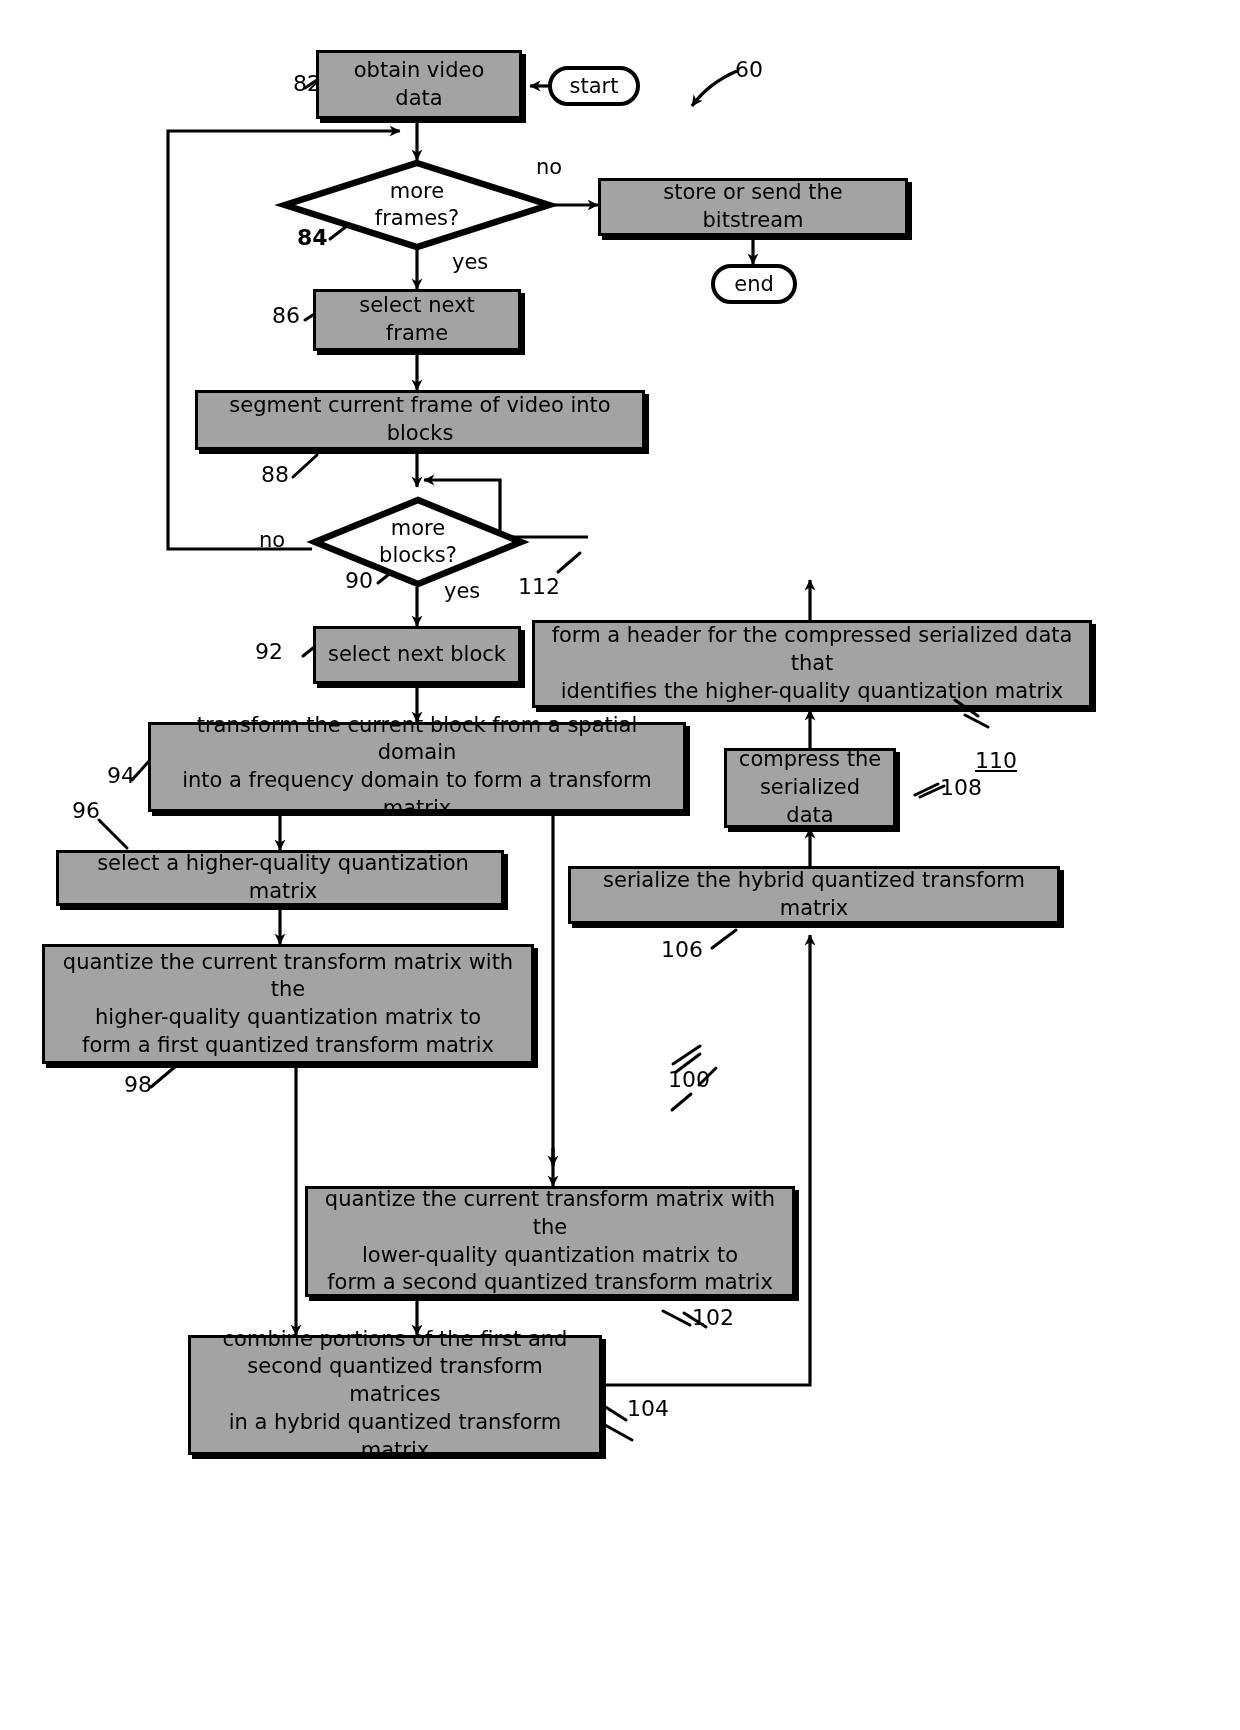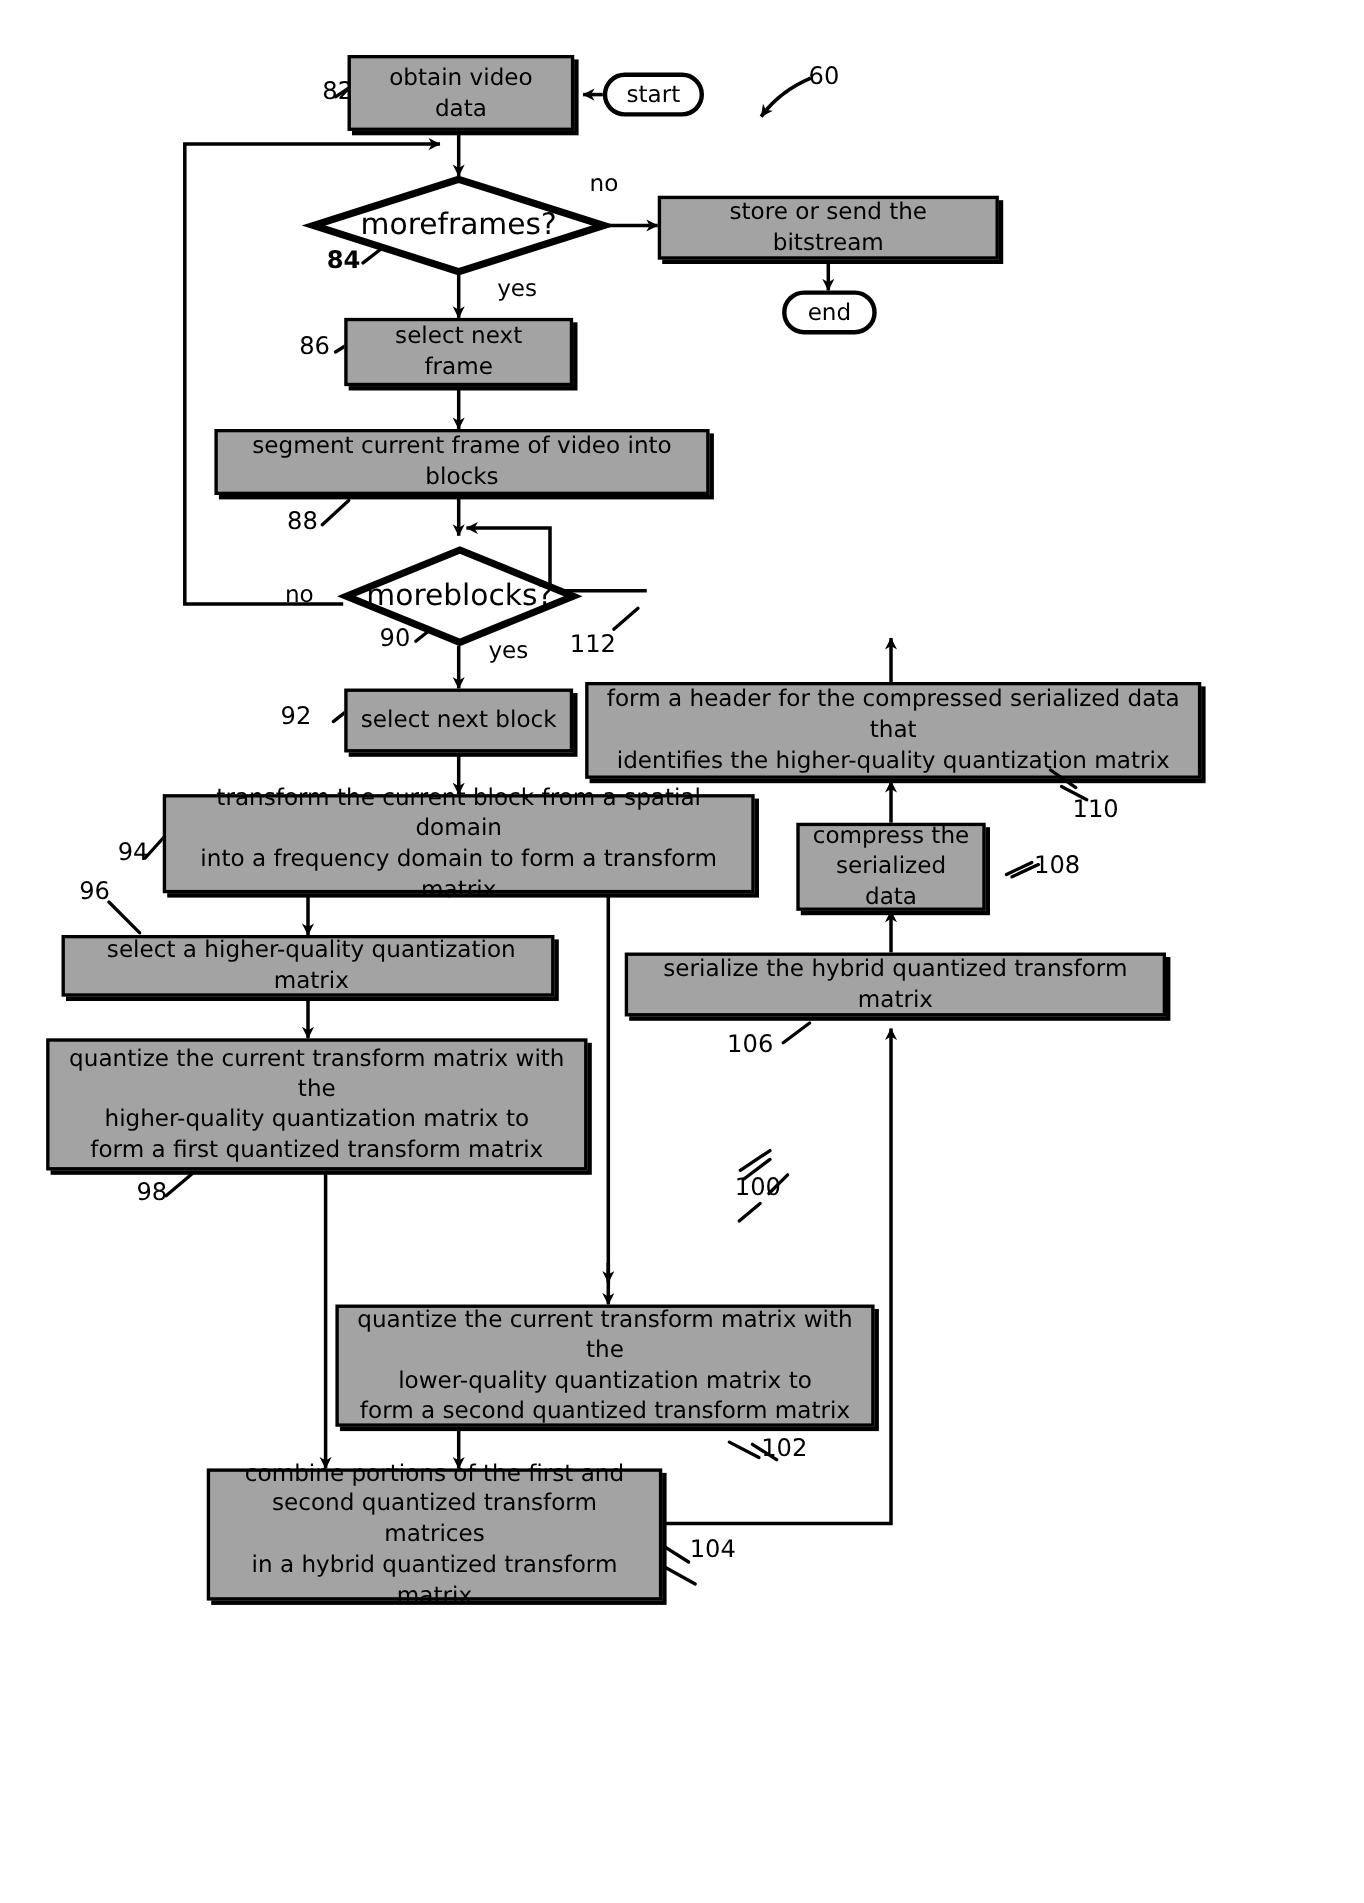--- a/index.html
+++ b/index.html
@@ -69,24 +69,24 @@
   .decision {
     position: absolute;
     z-index: 3;
   }
   .decision svg { display: block; overflow: visible; }
   .decision .dlabel {
     position: absolute;
     left: 0; top: 0;
     width: 100%; height: 100%;
     display: flex;
-    flex-direction: row;
+    flex-direction: column;
     align-items: center;
     justify-content: center;
-    font-size: 27px;
+    font-size: 21px;
     line-height: 1.3;
     text-align: center;
     pointer-events: none;
   }
 
   
   .ref {
     position: absolute;
     font-size: 22px;
     font-family: "DejaVu Sans", sans-serif;
@@ -307,21 +307,21 @@
   <div class="edge-label" style="left:444px; top:579px;">yes</div>
 
   <div class="ref" style="left:735px; top:57px;">60</div>
   <div class="ref" style="left:261px; top:71px;margin-left:32px;">82</div>
   <div class="ref" style="left:297px; top:225px;font-weight:bold;">84</div>
   <div class="ref" style="left:272px; top:303px;">86</div>
   <div class="ref" style="left:261px; top:462px;">88</div>
   <div class="ref" style="left:345px; top:568px;">90</div>
   <div class="ref" style="left:255px; top:639px;">92</div>
   <div class="ref" style="left:518px; top:554px;margin-top:20px;">112</div>
-  <div class="ref" style="left:975px; top:724px;">110</div>
+  <div class="ref" style="left:975px; top:748px;text-decoration:underline;">110</div>
   <div class="ref" style="left:107px; top:763px;">94</div>
   <div class="ref" style="left:72px; top:798px;">96</div>
   <div class="ref" style="left:940px; top:775px;">108</div>
   <div class="ref" style="left:661px; top:937px;">106</div>
   <div class="ref" style="left:124px; top:1072px;">98</div>
   <div class="ref" style="left:668px; top:1067px;">100</div>
   <div class="ref" style="left:692px; top:1305px;">102</div>
   <div class="ref" style="left:627px; top:1396px;">104</div>
 
   <svg style="position:absolute; left:0; top:0; width:1240px; height:1730px; z-index:4;">

